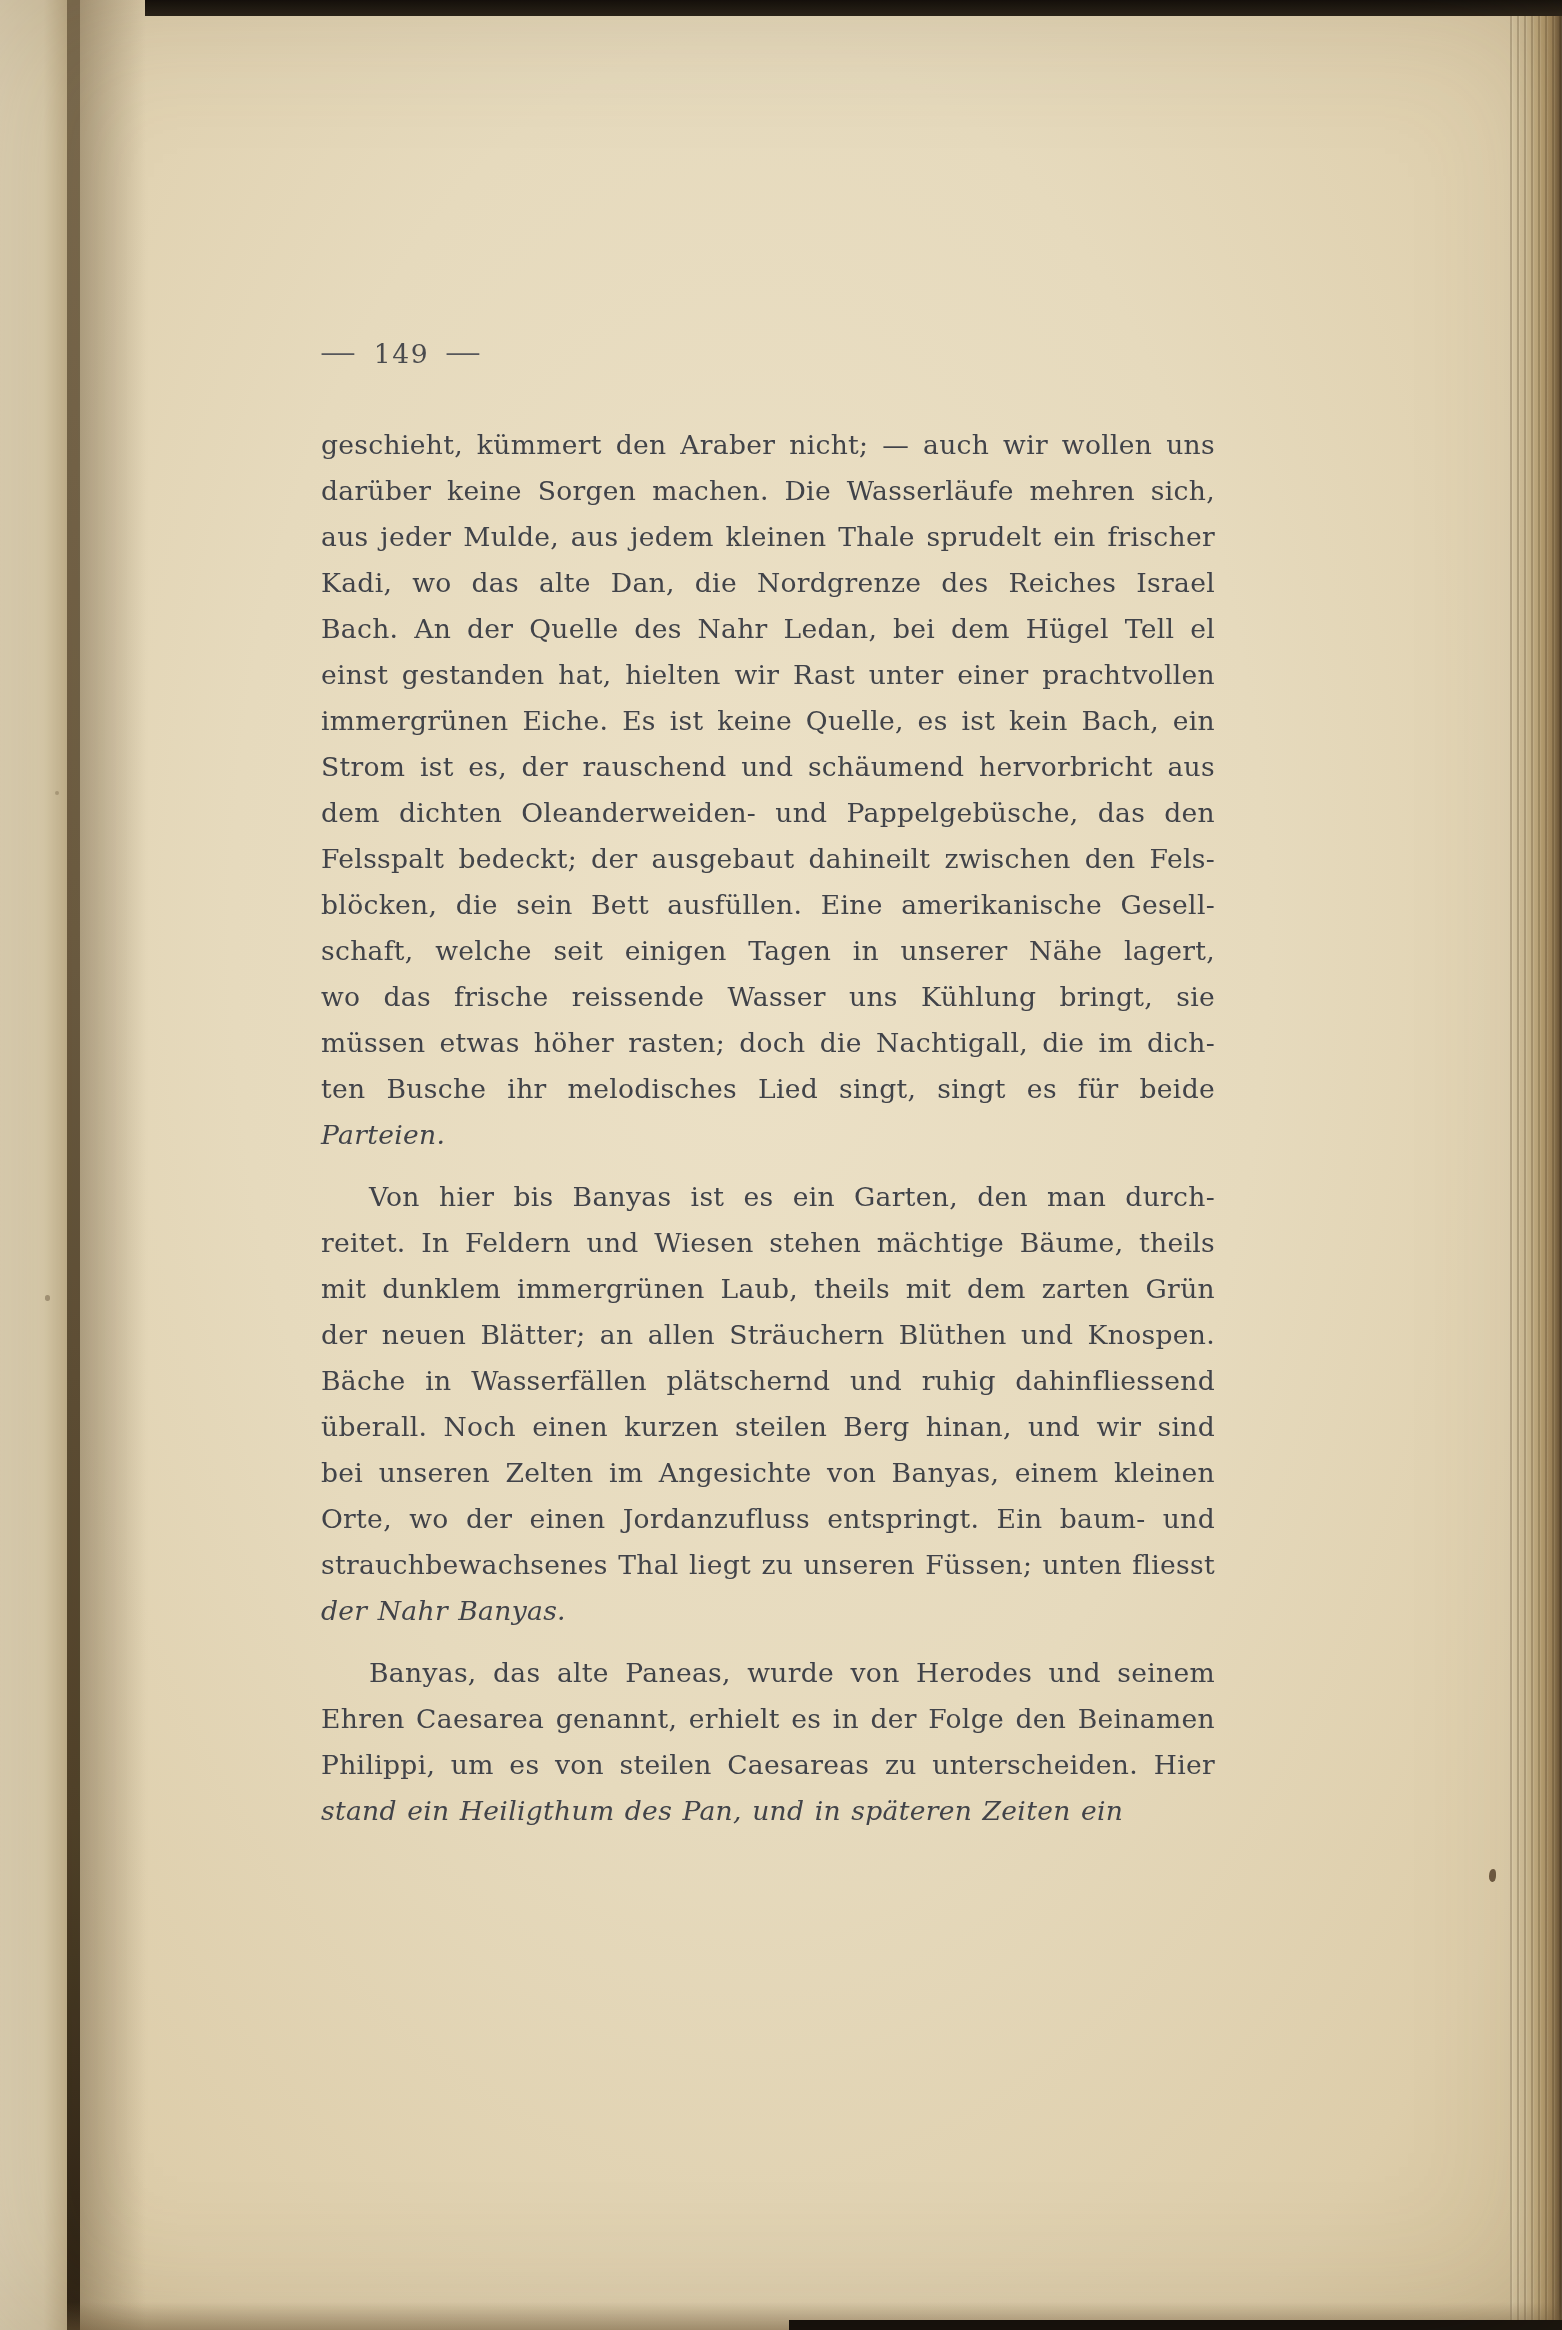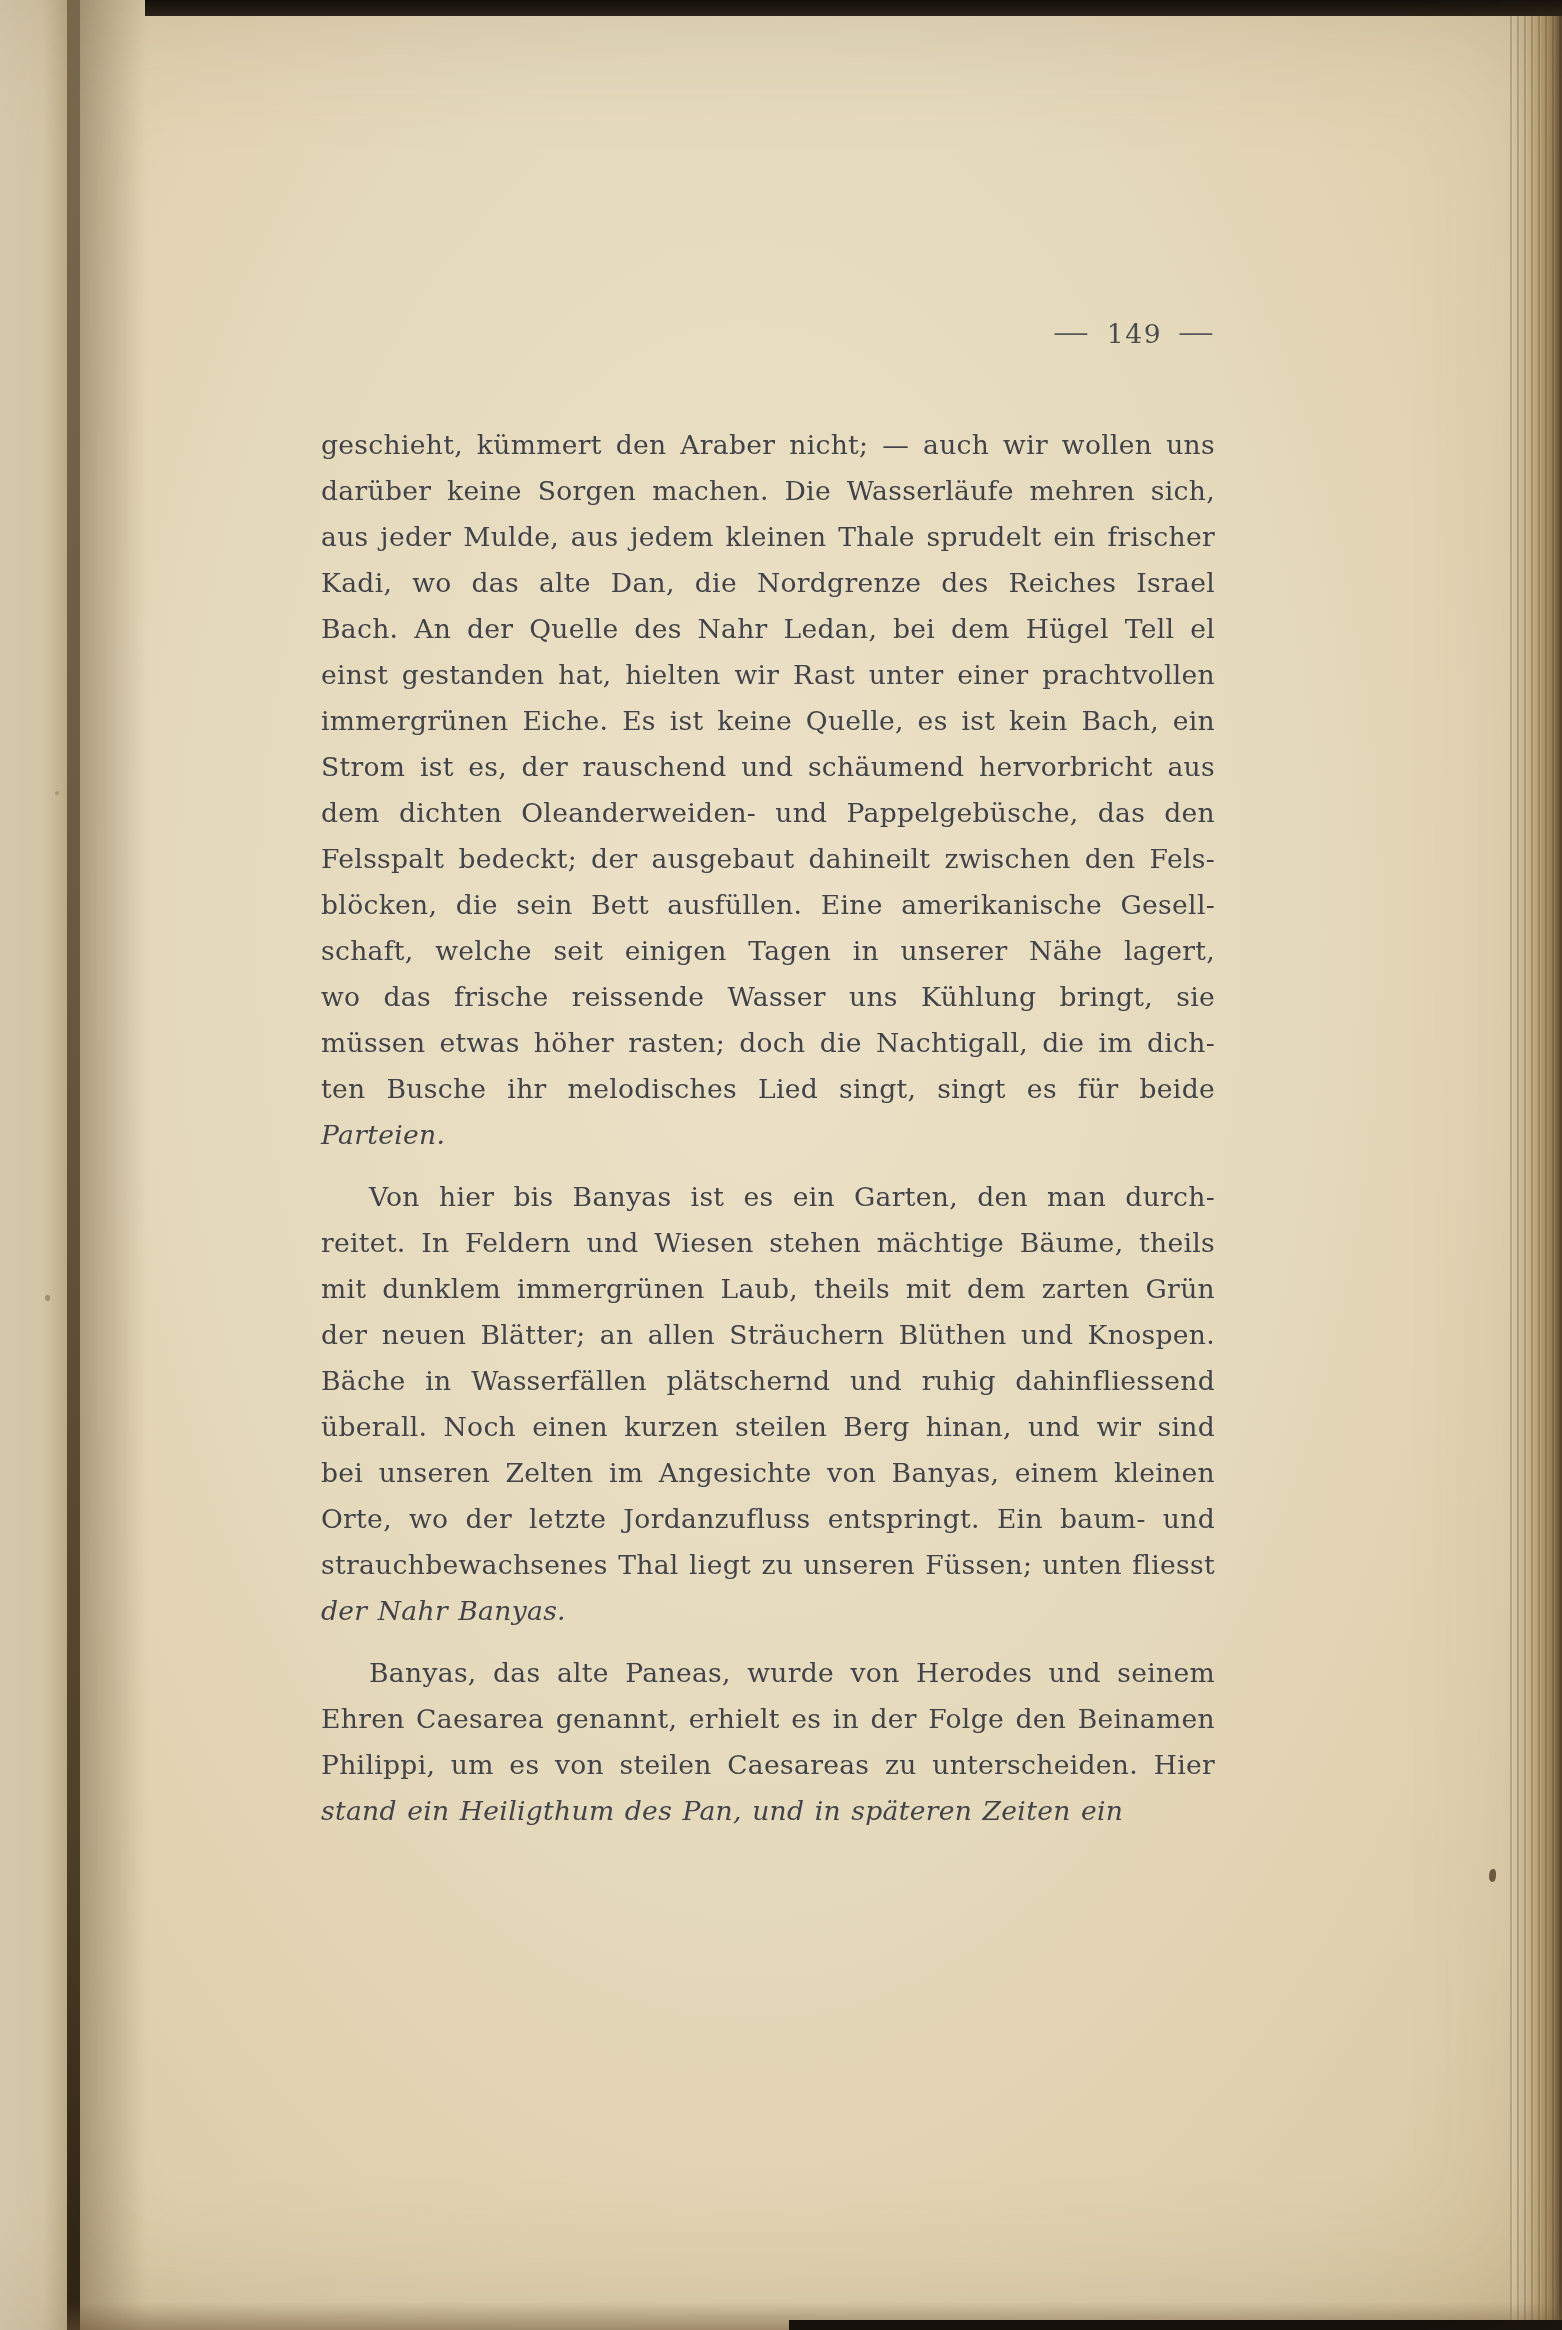--- a/index.html
+++ b/index.html
@@ -63,22 +63,22 @@
   }
 
   .vignette {
     position: absolute; inset: 0;
     box-shadow: inset 0 0 148px rgba(95,75,45,0.22);
     pointer-events: none;
   }
 
   
   .page-number-row {
-    position: absolute; top: 313px; left: 305px; width: 926px;
-    text-align: right;
+    position: absolute; top: 333px; left: 305px; width: 926px;
+    text-align: left;
     font-size: 26.6px; line-height: 42px;
     color: #4a4b4e;
     letter-spacing: 1.6px;
   }
   .page-number-row .dash {
     display: inline-block;
     margin: 0 20.3px;
     color: #56575b;
     transform: translateY(-2.3px) scaleX(1.35);
   }
@@ -148,21 +148,21 @@
       <div class="line last">Parteien.</div>
     </div>
     <div class="paragraph indent">
       <div class="line">Von hier bis Banyas ist es ein Garten, den man durch-</div>
       <div class="line">reitet.  In Feldern und Wiesen stehen mächtige Bäume, theils</div>
       <div class="line">mit dunklem immergrünen Laub, theils mit dem zarten Grün</div>
       <div class="line">der neuen Blätter; an allen Sträuchern Blüthen und Knospen.</div>
       <div class="line">Bäche in Wasserfällen plätschernd und ruhig dahinfliessend</div>
       <div class="line">überall.  Noch einen kurzen steilen Berg hinan, und wir sind</div>
       <div class="line">bei unseren Zelten im Angesichte von Banyas, einem kleinen</div>
-      <div class="line">Orte, wo der letzte Jordanzufluss entspringt.  Ein baum- und</div>
+      <div class="line">Orte, wo der einen Jordanzufluss entspringt.  Ein baum- und</div>
       <div class="line">strauchbewachsenes Thal liegt zu unseren Füssen; unten fliesst</div>
       <div class="line last">der Nahr Banyas.</div>
     </div>
     <div class="paragraph indent">
       <div class="line">Banyas, das alte Paneas, wurde von Herodes und seinem</div>
       <div class="line">Ehren Caesarea genannt, erhielt es in der Folge den Beinamen</div>
       <div class="line">Philippi, um es von steilen Caesareas zu unterscheiden.  Hier</div>
       <div class="line last">stand ein Heiligthum des Pan, und in späteren Zeiten ein</div>
     </div>
   </div>

